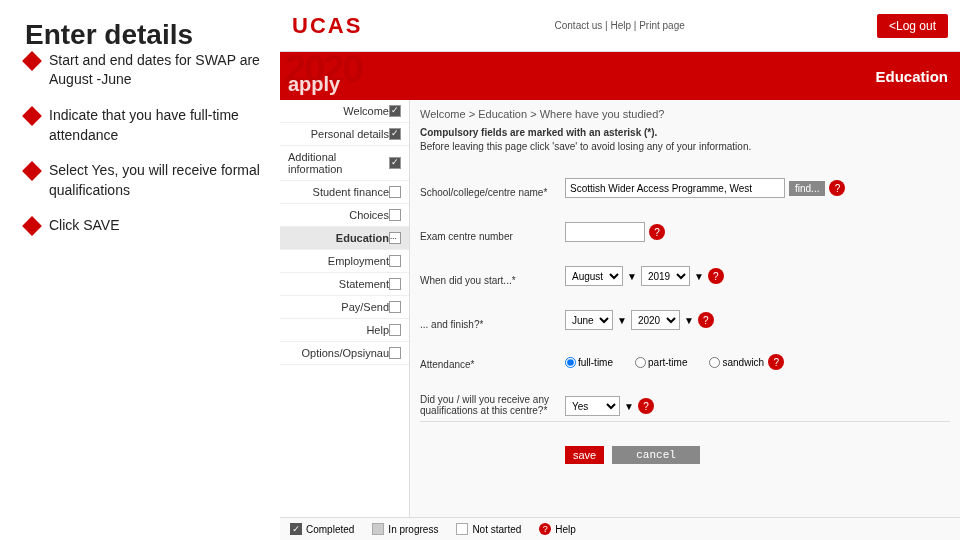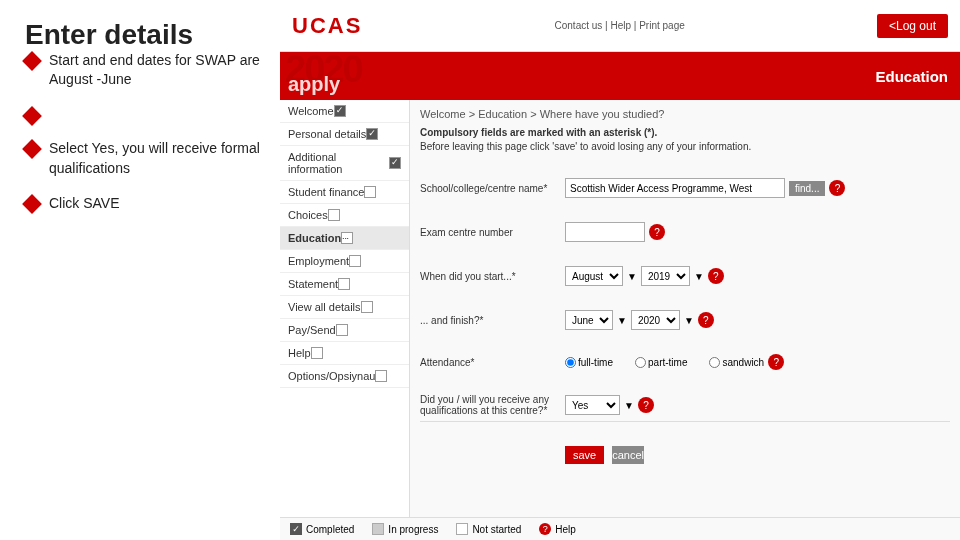--- a/index.html
+++ b/index.html
@@ -165,21 +165,21 @@
       border-right: 1px solid #ddd;
       font-size: 11px;
       flex-shrink: 0;
     }
 
     .nav-item {
       padding: 5px 8px;
       border-bottom: 1px solid #eee;
       display: flex;
       align-items: center;
-      justify-content: flex-start;
+      justify-content: flex-end;
       color: #333;
       cursor: pointer;
     }
 
     .nav-item.active {
       background: #e8e8e8;
       font-weight: bold;
     }
 
     .nav-checkbox {
@@ -233,21 +233,21 @@
 
     .required-notice {
       font-size: 10px;
       color: #333;
       margin-bottom: 8px;
       line-height: 1.4;
     }
 
     .form-row {
       display: flex;
-      align-items: center;
+      align-items: flex-end;
       margin-bottom: 5px;
       margin-top: 24px;
     }
 
     .form-label {
       width: 145px;
       font-size: 10px;
       color: #333;
       flex-shrink: 0;
     }
@@ -331,23 +331,24 @@
       padding: 3px 8px;
       font-size: 11px;
       cursor: pointer;
       margin-right: 4px;
     }
 
     .cancel-btn {
       background: #888;
       color: #fff;
       border: none;
-      padding: 3px 0;
+      padding: 3px 24px;
       font-size: 11px;
       cursor: pointer;
+      font-family: Liberation Mono, monospace;
     }
 
     hr.divider {
       border: none;
       border-top: 1px solid #ddd;
       margin: 4px 0;
     }
   </style>
 </head>
 <body>
@@ -360,20 +361,21 @@
 <div class="left-panel">
   <h1>Enter details</h1>
 
   <div class="bullet-item">
     <div class="bullet-diamond"></div>
     <span class="bullet-text">Start and end dates for SWAP are August -June</span>
   </div>
 
   <div class="bullet-item">
     <div class="bullet-diamond"></div>
+    <span class="bullet-text">Indicate that you have full-time attendance</span>
   </div>
 
   <div class="bullet-item">
     <div class="bullet-diamond"></div>
     <span class="bullet-text">Select Yes, you will receive formal qualifications</span>
   </div>
 
   <div class="bullet-item">
     <div class="bullet-diamond"></div>
     <span class="bullet-text">Click SAVE</span>
@@ -422,24 +424,20 @@
       <div class="nav-item active">
         <span>Education</span>
         <span class="nav-checkbox dots"></span>
       </div>
       <div class="nav-item">
         <span>Employment</span>
         <span class="nav-checkbox"></span>
       </div>
       <div class="nav-item">
         <span>Statement</span>
-        <span class="nav-checkbox"></span>
-      </div>
-      <div class="nav-item">
-        <span>View all details</span>
         <span class="nav-checkbox"></span>
       </div>
       <div class="nav-item">
         <span>Pay/Send</span>
         <span class="nav-checkbox"></span>
       </div>
       <div class="nav-item">
         <span>Help</span>
         <span class="nav-checkbox"></span>
       </div>

